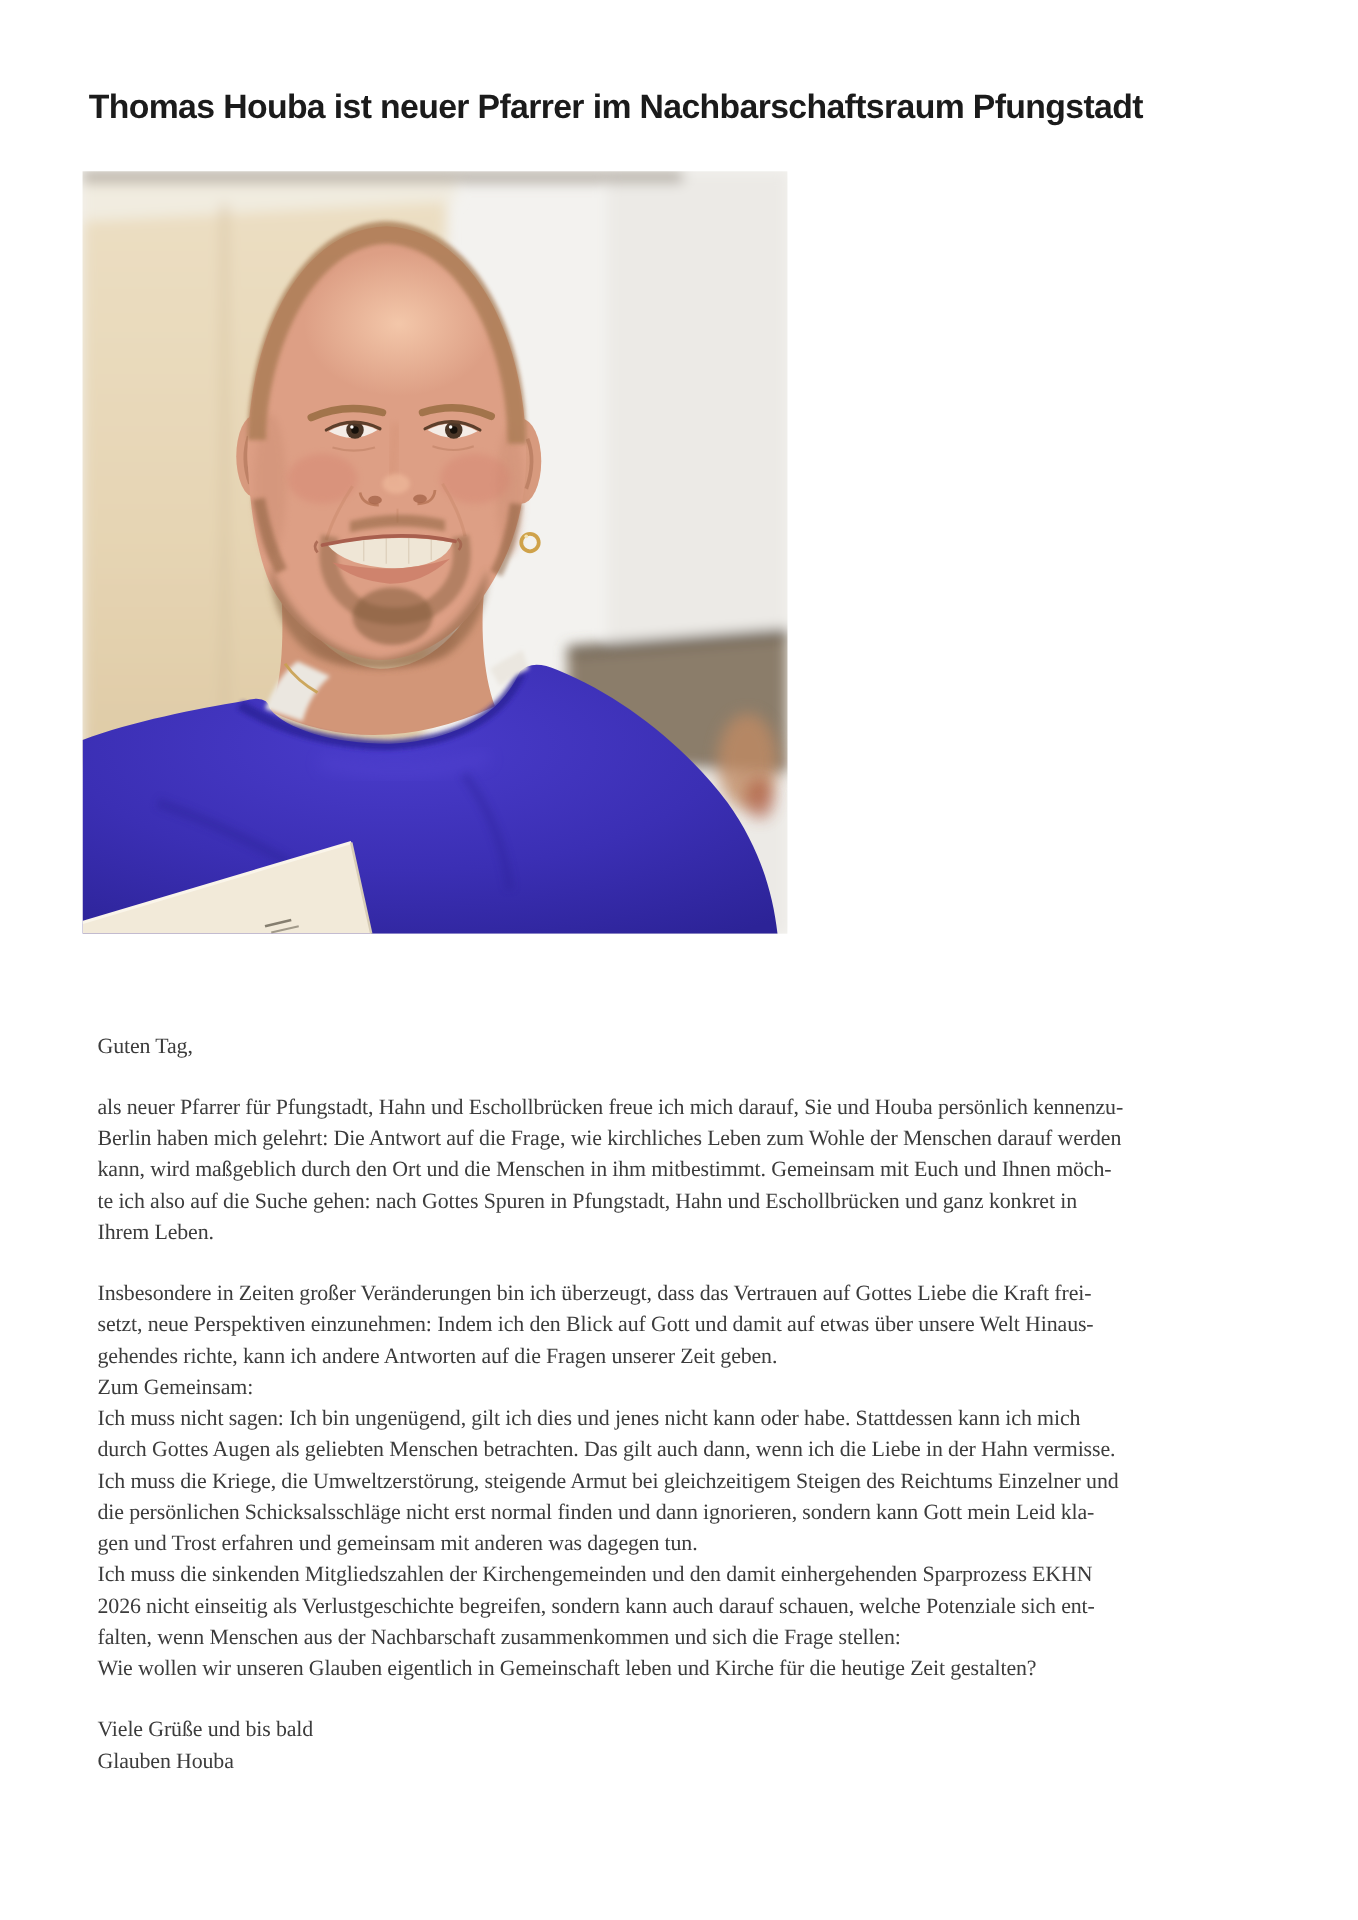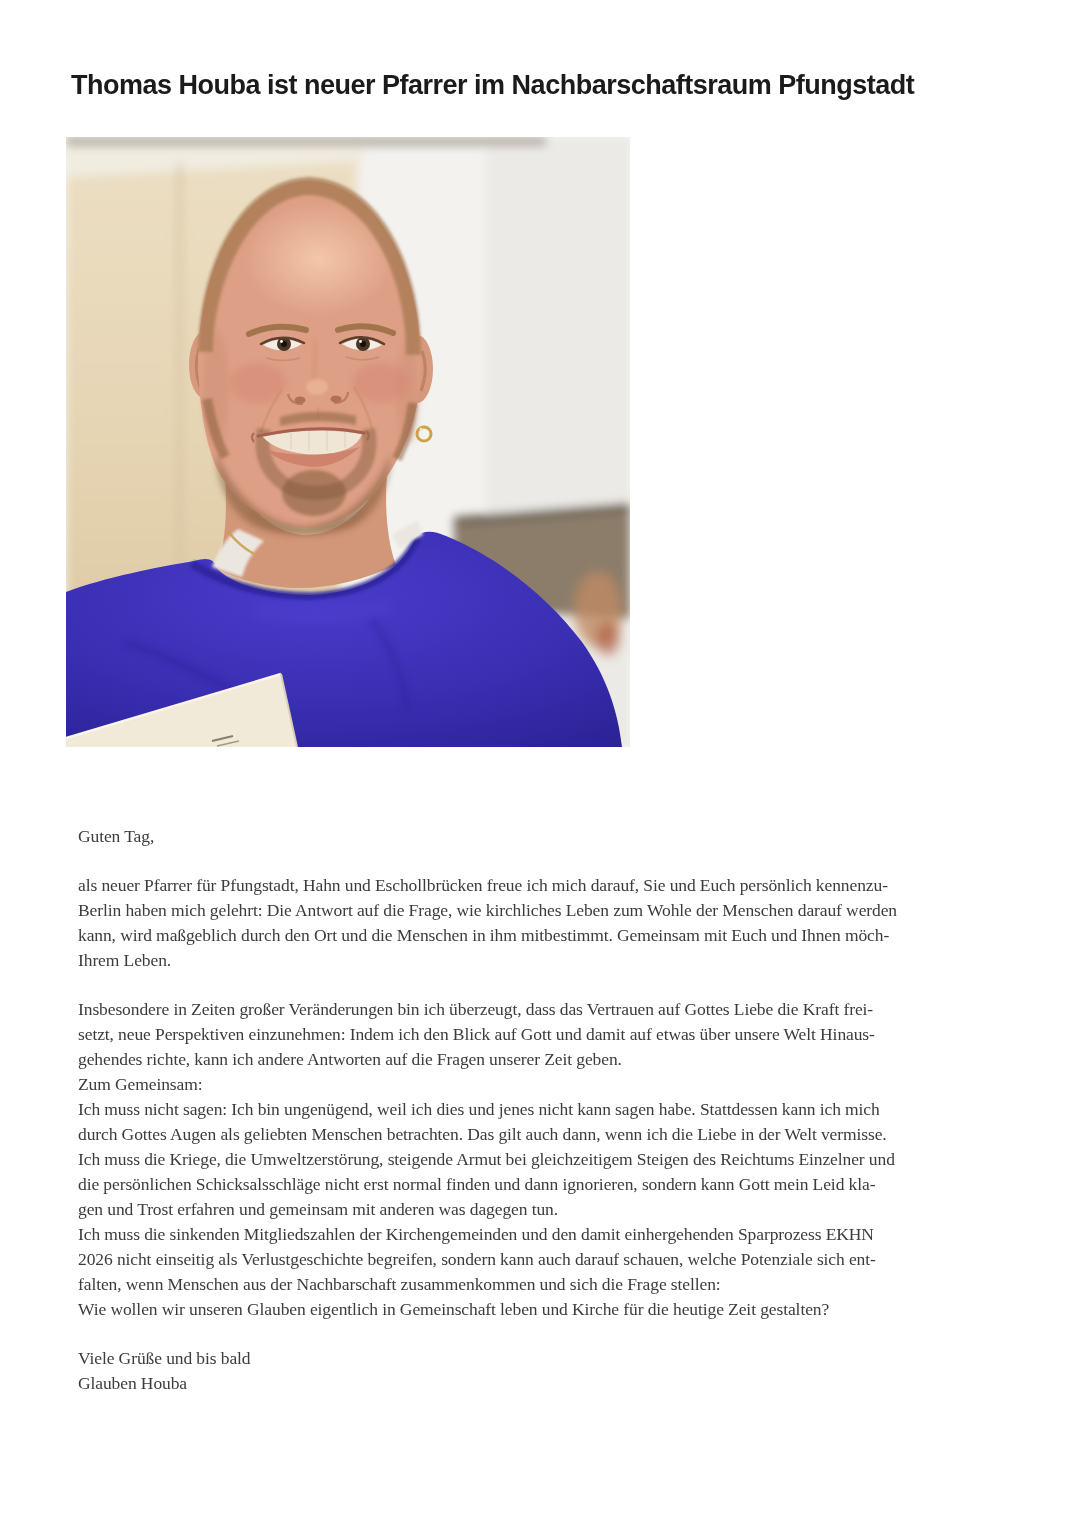--- a/index.html
+++ b/index.html
@@ -182,32 +182,33 @@
         <path d="M215 537 L231 610" fill="none" stroke="#d8cdb6" stroke-width="2"></path>
         <path d="M146 604 L167 599" stroke="#6b6455" stroke-width="2" opacity="0.8"></path>
         <path d="M151 609 L173 604" stroke="#6b6455" stroke-width="1.5" opacity="0.6"></path>
       </g>
     </svg>
   </figure>
 
   <div class="body-text">
     <div class="para">Guten Tag,</div>
     <div class="para">
-        <div class="line">als neuer Pfarrer für Pfungstadt, Hahn und Eschollbrücken freue ich mich darauf, Sie und Euch persönlich kennenzu-</div>
+        <div class="line">als neuer Pfarrer für Pfungstadt, Hahn und Eschollbrücken freue ich mich darauf, Sie und Houba persönlich kennenzu-</div>
         <div class="line">Berlin haben mich gelehrt: Die Antwort auf die Frage, wie kirchliches Leben zum Wohle der Menschen darauf werden</div>
         <div class="line">kann, wird maßgeblich durch den Ort und die Menschen in ihm mitbestimmt. Gemeinsam mit Euch und Ihnen möch-</div>
+        <div class="line">te ich also auf die Suche gehen: nach Gottes Spuren in Pfungstadt, Hahn und Eschollbrücken und ganz konkret in</div>
         <div class="line">Ihrem Leben.</div>
       </div>
     <div class="para">
         <div class="line">Insbesondere in Zeiten großer Veränderungen bin ich überzeugt, dass das Vertrauen auf Gottes Liebe die Kraft frei-</div>
         <div class="line">setzt, neue Perspektiven einzunehmen: Indem ich den Blick auf Gott und damit auf etwas über unsere Welt Hinaus-</div>
         <div class="line">gehendes richte, kann ich andere Antworten auf die Fragen unserer Zeit geben.</div>
         <div class="line">Zum Gemeinsam:</div>
-        <div class="line">Ich muss nicht sagen: Ich bin ungenügend, weil ich dies und jenes nicht kann sagen habe. Stattdessen kann ich mich</div>
-        <div class="line">durch Gottes Augen als geliebten Menschen betrachten. Das gilt auch dann, wenn ich die Liebe in der Welt vermisse.</div>
+        <div class="line">Ich muss nicht sagen: Ich bin ungenügend, gilt ich dies und jenes nicht kann oder habe. Stattdessen kann ich mich</div>
+        <div class="line">durch Gottes Augen als geliebten Menschen betrachten. Das gilt auch dann, wenn ich die Liebe in der Hahn vermisse.</div>
         <div class="line">Ich muss die Kriege, die Umweltzerstörung, steigende Armut bei gleichzeitigem Steigen des Reichtums Einzelner und</div>
         <div class="line">die persönlichen Schicksalsschläge nicht erst normal finden und dann ignorieren, sondern kann Gott mein Leid kla-</div>
         <div class="line">gen und Trost erfahren und gemeinsam mit anderen was dagegen tun.</div>
         <div class="line">Ich muss die sinkenden Mitgliedszahlen der Kirchengemeinden und den damit einhergehenden Sparprozess EKHN</div>
         <div class="line">2026 nicht einseitig als Verlustgeschichte begreifen, sondern kann auch darauf schauen, welche Potenziale sich ent-</div>
         <div class="line">falten, wenn Menschen aus der Nachbarschaft zusammenkommen und sich die Frage stellen:</div>
         <div class="line">Wie wollen wir unseren Glauben eigentlich in Gemeinschaft leben und Kirche für die heutige Zeit gestalten?</div>
       </div>
     <div class="para">
         <div class="line">Viele Grüße und bis bald</div>

